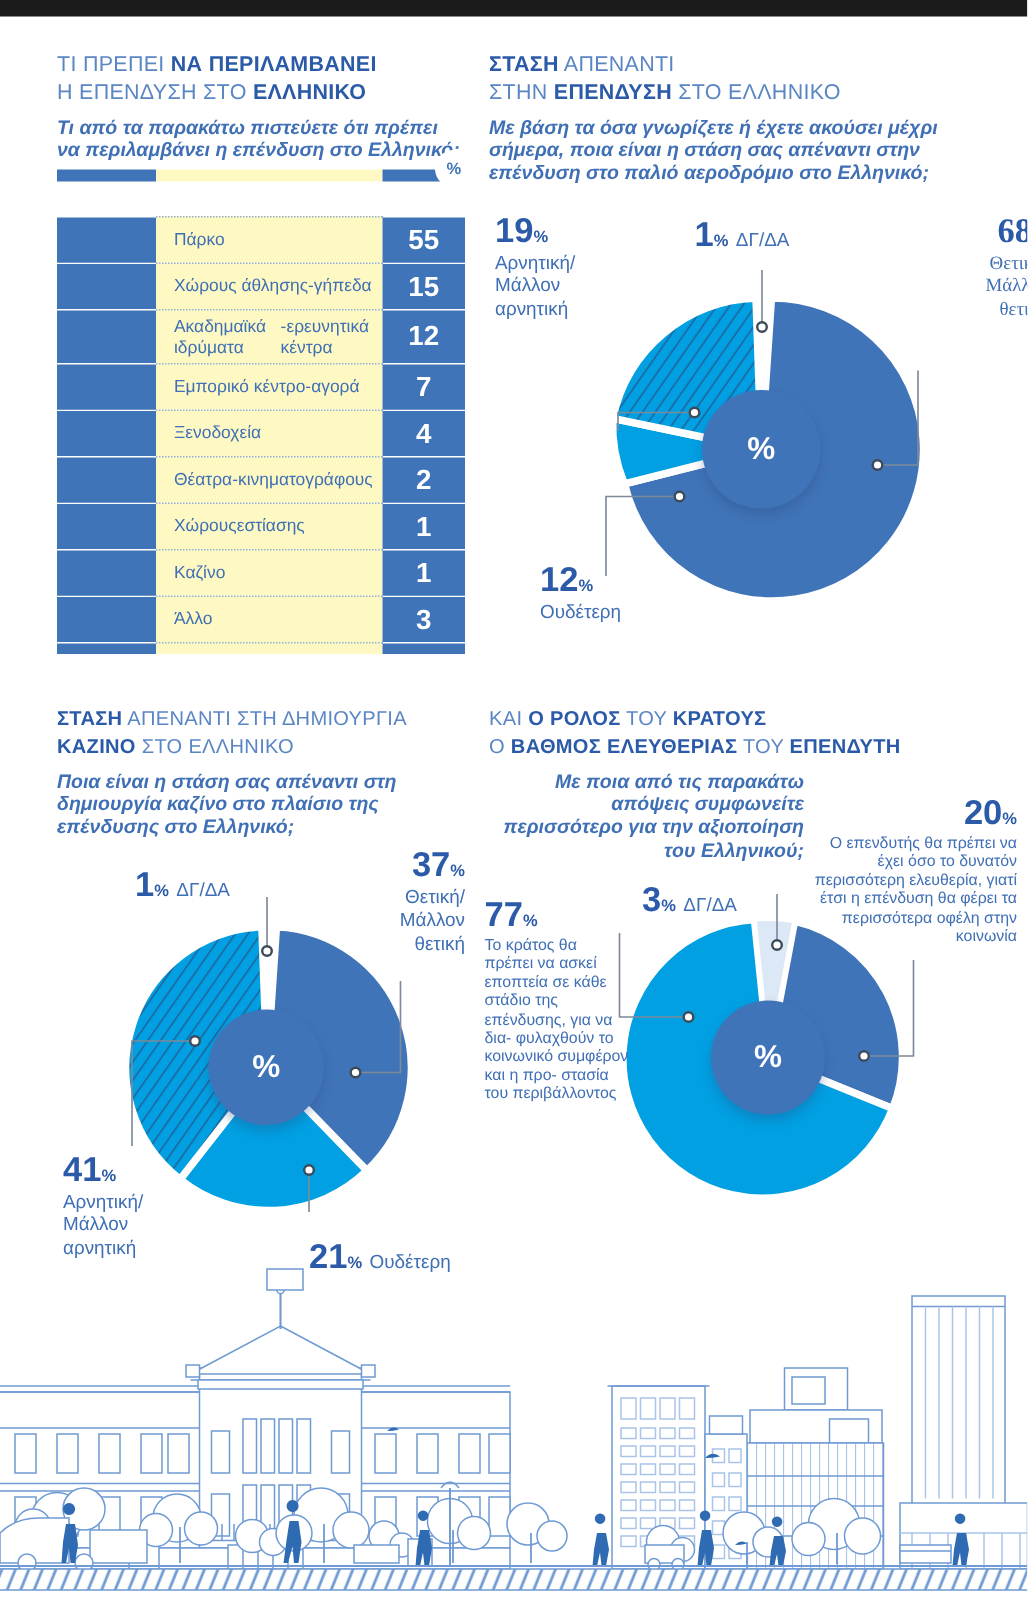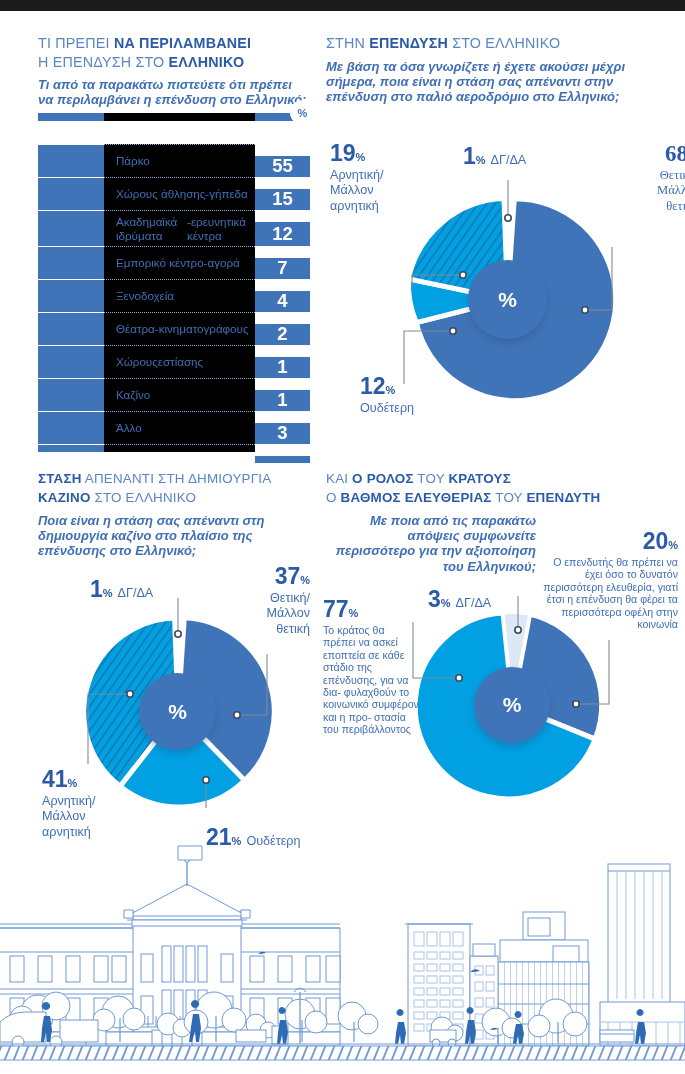--- a/index.html
+++ b/index.html
@@ -38,32 +38,32 @@
 
   
   .tbl { position: absolute; left: 38px; top: 113px; width: 272px; }
   .tbl-wrap { position: relative; }
   .tbl-row {
     position: relative; display: flex; align-items: stretch;
     min-height: 31px;
   }
   .tbl-bar { width: 66px; background: #4074b8; flex: 0 0 66px; }
   .tbl-label {
-    flex: 1 1 auto; background: #000000;
+    flex: 1 1 auto; background: #fef9c3;
     display: flex; align-items: center;
     padding: 4px 6px 4px 12px;
     font-size: 11.6px; line-height: 13.6px; color: #3f6fb5;
   }
   .tbl-val {
     flex: 0 0 55px; background: #4074b8; color: #ffffff;
     display: flex; align-items: center; justify-content: center;
     font-size: 18.5px; font-weight: bold;
   }
   .tbl-row + .tbl-row .tbl-bar { box-shadow: inset 0 1px 0 #ffffff; }
-  .tbl-row + .tbl-row .tbl-val { box-shadow: inset 0 1px 0 #ffffff; margin-top: 11px; }
+  .tbl-row + .tbl-row .tbl-val { box-shadow: inset 0 1px 0 #ffffff; }
   .tbl-row + .tbl-row .tbl-label {
     border-top: 1px dotted #8fb0dd;
   }
   .tbl-cap-top, .tbl-cap-bot { display: flex; }
   .tbl-cap-top .tbl-bar, .tbl-cap-bot .tbl-bar { height: 8px; }
   .tbl-cap-top .tbl-val, .tbl-cap-bot .tbl-val { height: 8px; }
   .tbl-cap-top .tbl-label, .tbl-cap-bot .tbl-label { height: 8px; padding: 0; }
   .pct-badge {
     position: absolute; right: -5px; top: -13px;
     width: 25px; height: 25px; border-radius: 50%;
@@ -194,20 +194,23 @@
         </div>
         <div class="tbl-row tbl-cap-bot">
           <div class="tbl-bar"></div>
           <div class="tbl-label"></div>
           <div class="tbl-val"></div>
         </div>
       </div>
   </div>
 
   <div class="sect" style="left:326px; top:34px; width:350px;">
+    <div class="head-line">
+      <b>ΣΤΑΣΗ</b><span> ΑΠΕΝΑΝΤΙ</span>
+    </div>
     <div class="head-line">
       <span>ΣΤΗΝ </span><b>ΕΠΕΝΔΥΣΗ</b><span> ΣΤΟ ΕΛΛΗΝΙΚΟ</span>
     </div>
     <div class="subq" style="width:330px;">Με βάση τα όσα γνωρίζετε ή έχετε ακούσει μέχρι σήμερα, ποια είναι η στάση σας απέναντι στην επένδυση στο παλιό αεροδρόμιο στο Ελληνικό;</div>
   </div>
 
   <div class="pie-box" style="left:400px; top:192px; width:215px; height:215px;">
     <svg class="pie-svg" width="215" height="215" viewBox="0 0 215 215">
       <defs>
         <pattern id="hatch2" patternUnits="userSpaceOnUse" width="7" height="7" patternTransform="rotate(35)">

